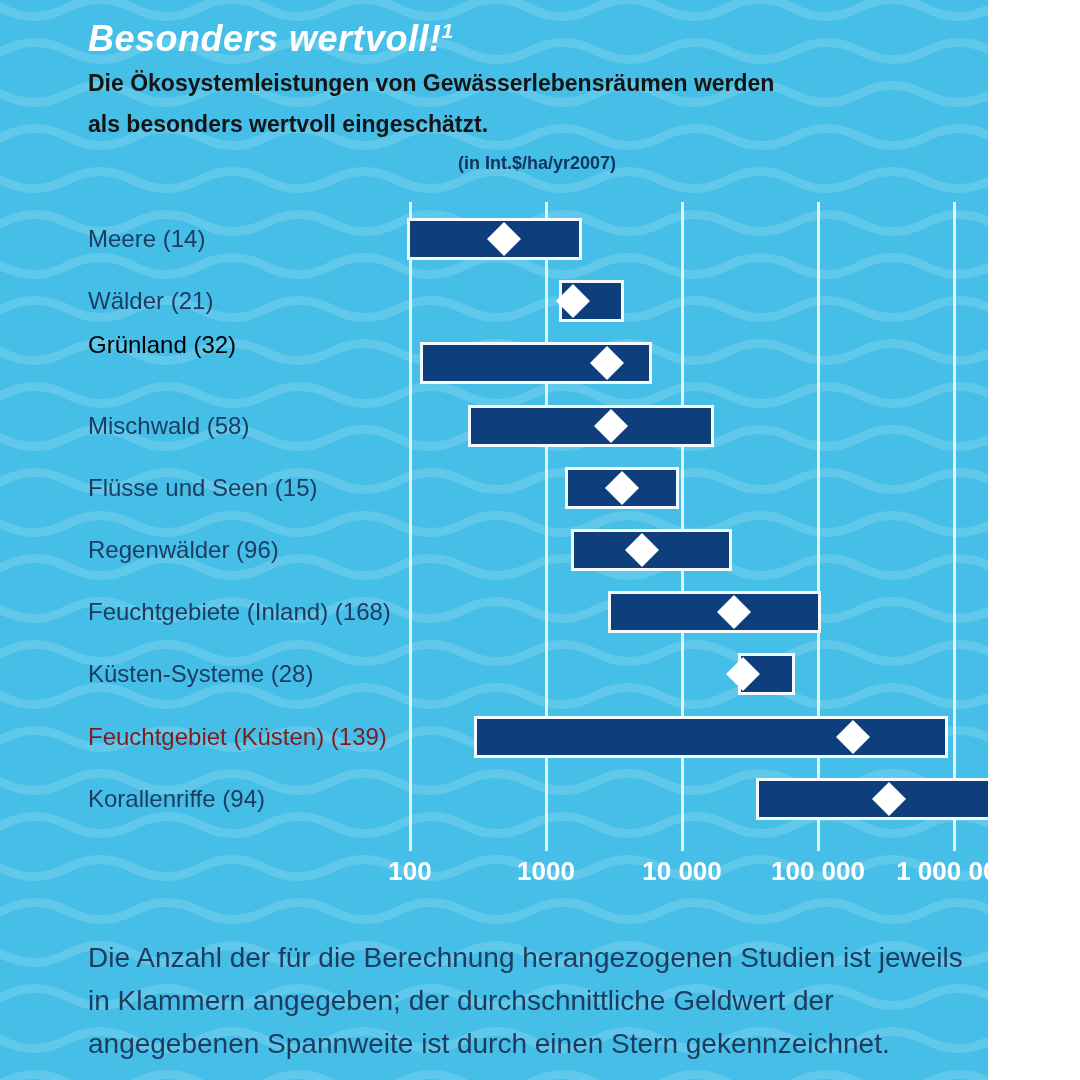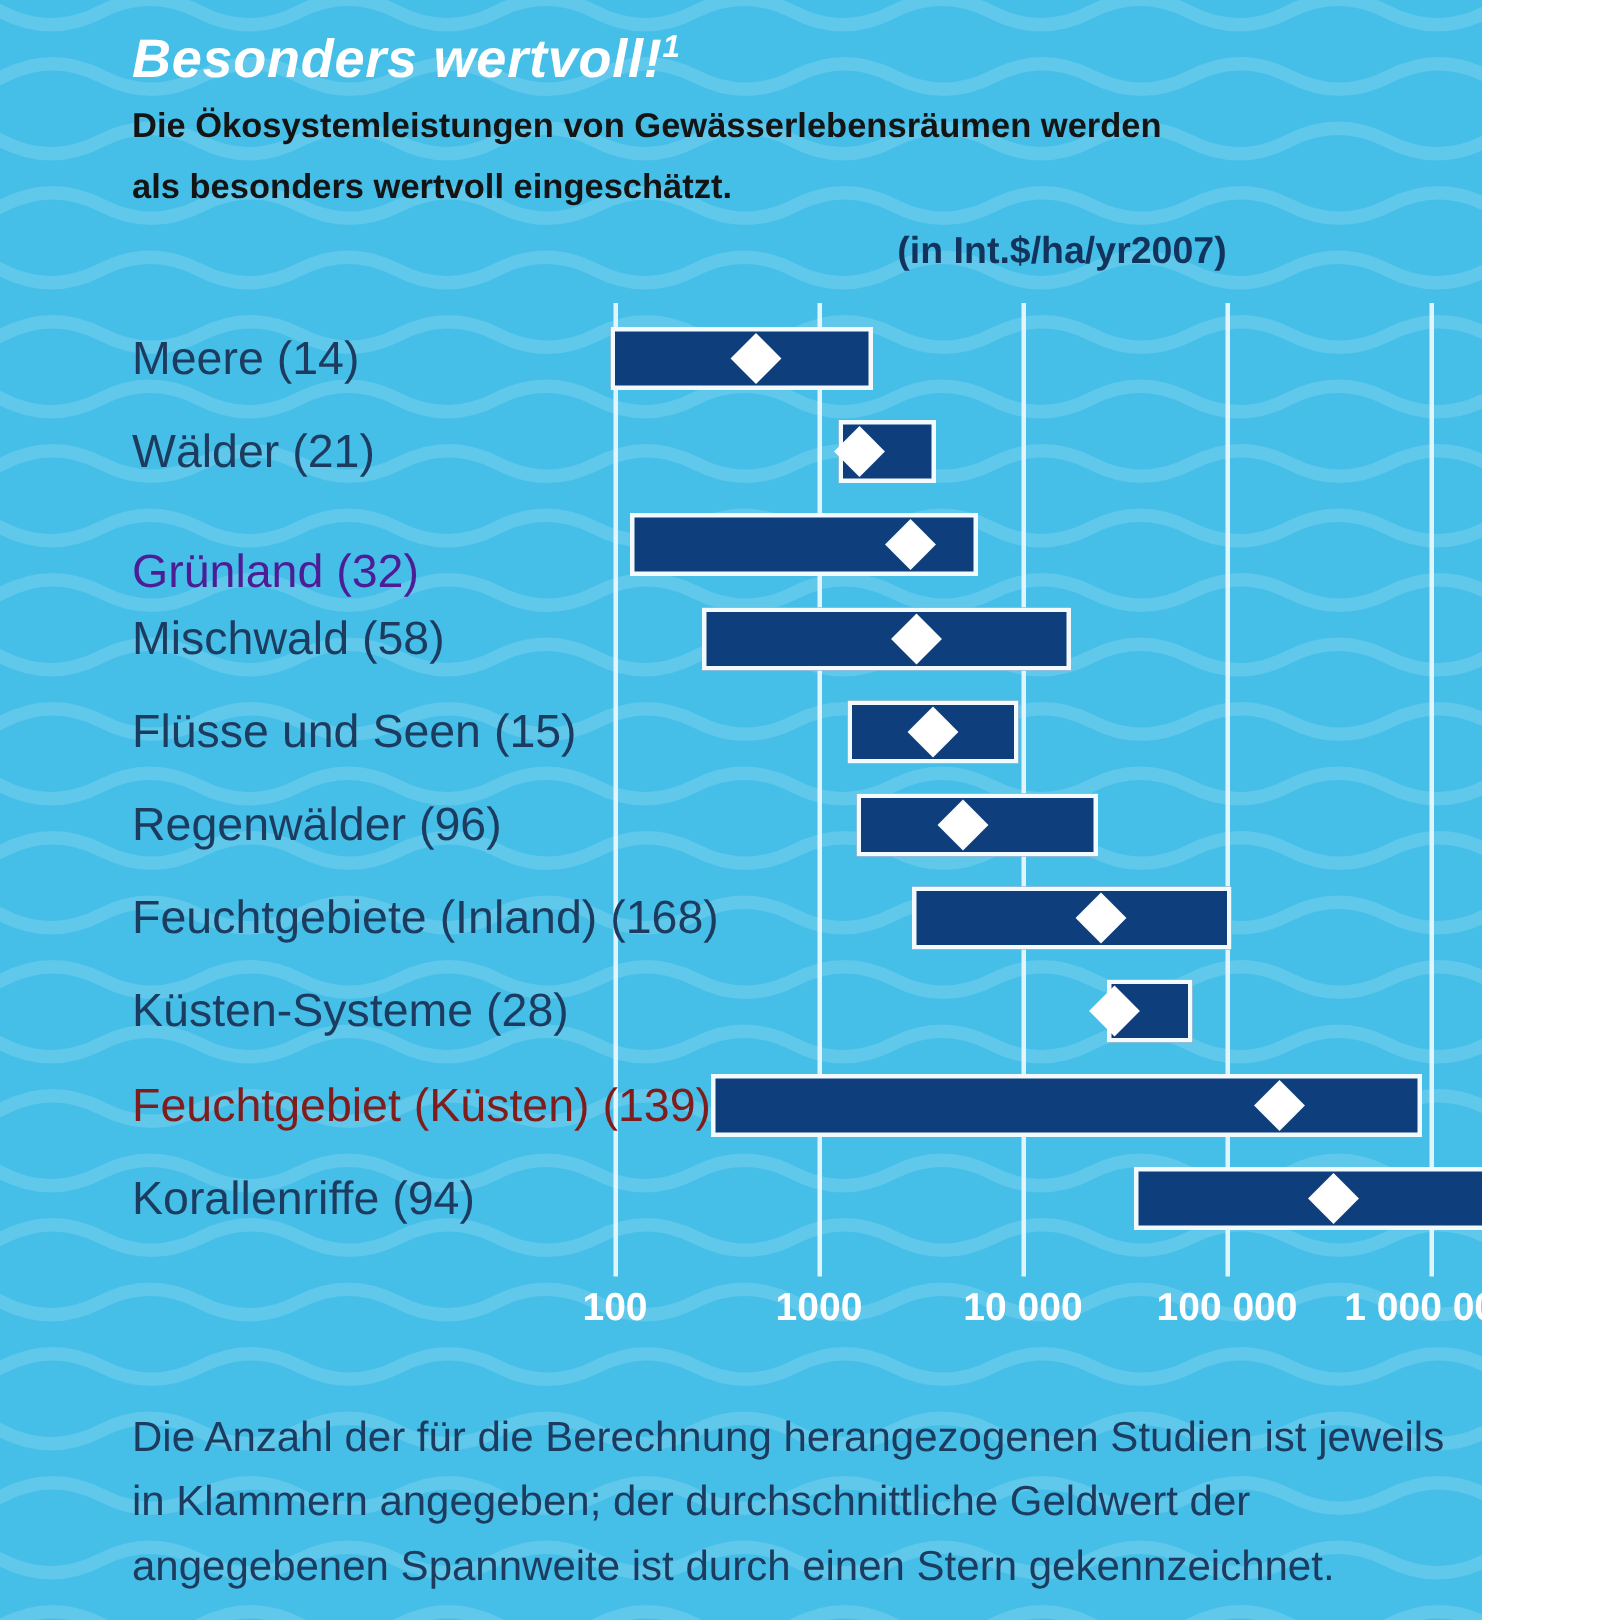--- a/index.html
+++ b/index.html
@@ -7,24 +7,24 @@
   .page{position:relative;width:988px;height:1080px;overflow:hidden;background:#45bfe8;}
   .waves{position:absolute;left:0;top:0;z-index:0;}
 
   .title{position:absolute;left:88px;top:18px;z-index:2;
          font-size:36px;font-weight:bold;font-style:italic;color:#ffffff;letter-spacing:.5px;}
   .title sup{font-size:21px;}
   .subtitle{position:absolute;left:88px;z-index:2;font-size:23px;font-weight:bold;color:#141414;}
   .subtitle.l1{top:70px;}
   .subtitle.l2{top:111px;}
   .unit-label{position:absolute;right:122px;top:153px;z-index:2;
-              font-size:25px;font-weight:bold;color:#12335c;text-align:center;width:500px;right:auto;left:458px;}
+              font-size:18px;font-weight:bold;color:#12335c;text-align:left;width:500px;right:auto;left:458px;}
 
   .gridline{position:absolute;width:3px;z-index:1;background:#eaf7fc;opacity:.95;}
-  .row-label{position:absolute;left:88px;z-index:2;font-size:31px;color:#1d3b5e;
+  .row-label{position:absolute;left:88px;z-index:2;font-size:24px;color:#1d3b5e;
              height:40px;line-height:40px;white-space:nowrap;}
   .bar{position:absolute;z-index:2;background:#0e3e7c;border:3px solid #f2fafd;box-sizing:border-box;}
   .diamond{position:absolute;z-index:3;width:24px;height:24px;background:#ffffff;transform:rotate(45deg);}
   .tick-label{position:absolute;z-index:2;width:170px;text-align:center;
               font-size:26px;font-weight:bold;color:#ffffff;white-space:nowrap;}
 
   .footer-line{position:absolute;left:88px;z-index:2;font-size:28px;color:#1d3b5e;white-space:nowrap;}
   .footer-line.f1{top:942px;}
   .footer-line.f2{top:985px;}
   .footer-line.f3{top:1028px;}
@@ -77,21 +77,21 @@
       <div class="gridline" style="left: 816.5px; top: 202px; height: 649px; background: rgb(234, 247, 252);"></div>
       <div class="tick-label" style="left: 733px; top: 856px; color: rgb(255, 255, 255);">100 000</div>
       <div class="gridline" style="left: 952.5px; top: 202px; height: 649px; background: rgb(234, 247, 252);"></div>
       <div class="tick-label" style="left: 869px; top: 856px; color: rgb(255, 255, 255);">1 000 000</div>
       <div class="row-label" style="top: 219px; color: rgb(29, 59, 94);">Meere (14)</div>
       <div class="bar" style="left: 407px; width: 175.39px; top: 218px; height: 42px; background: rgb(14, 62, 124); border-color: rgb(242, 250, 253);"></div>
       <div class="diamond" style="left: 491.867px; top: 227px;"></div>
       <div class="row-label" style="top: 281.2px; color: rgb(29, 59, 94);">Wälder (21)</div>
       <div class="bar" style="left: 558.949px; width: 65.0483px; top: 280.2px; height: 42px; background: rgb(14, 62, 124); border-color: rgb(242, 250, 253);"></div>
       <div class="diamond" style="left: 561.017px; top: 289.2px;"></div>
-      <div class="row-label" style="top: 361px; color: #4c1d95;">Grünland (32)</div>
+      <div class="row-label" style="top: 325px; color: #000000;">Grünland (32)</div>
       <div class="bar" style="left: 420.18px; width: 231.619px; top: 342.4px; height: 42px; background: rgb(14, 62, 124); border-color: rgb(242, 250, 253);"></div>
       <div class="diamond" style="left: 594.813px; top: 351.4px;"></div>
       <div class="row-label" style="top: 405.6px; color: rgb(29, 59, 94); text-align: right;">Mischwald (58)</div>
       <div class="bar" style="left: 467.813px; width: 246.405px; top: 404.6px; height: 42px; background: rgb(14, 62, 124); border-color: rgb(242, 250, 253);"></div>
       <div class="diamond" style="left: 599.085px; top: 413.6px;"></div>
       <div class="row-label" style="top: 467.8px; color: rgb(29, 59, 94);">Flüsse und Seen (15)</div>
       <div class="bar" style="left: 564.946px; width: 113.831px; top: 466.8px; height: 42px; background: rgb(14, 62, 124); border-color: rgb(242, 250, 253);"></div>
       <div class="diamond" style="left: 609.657px; top: 475.8px;"></div>
       <div class="row-label" style="top: 530px; color: rgb(29, 59, 94);">Regenwälder (96)</div>
       <div class="bar" style="left: 570.76px; width: 160.809px; top: 529px; height: 42px; background: rgb(14, 62, 124); border-color: rgb(242, 250, 253);"></div>

